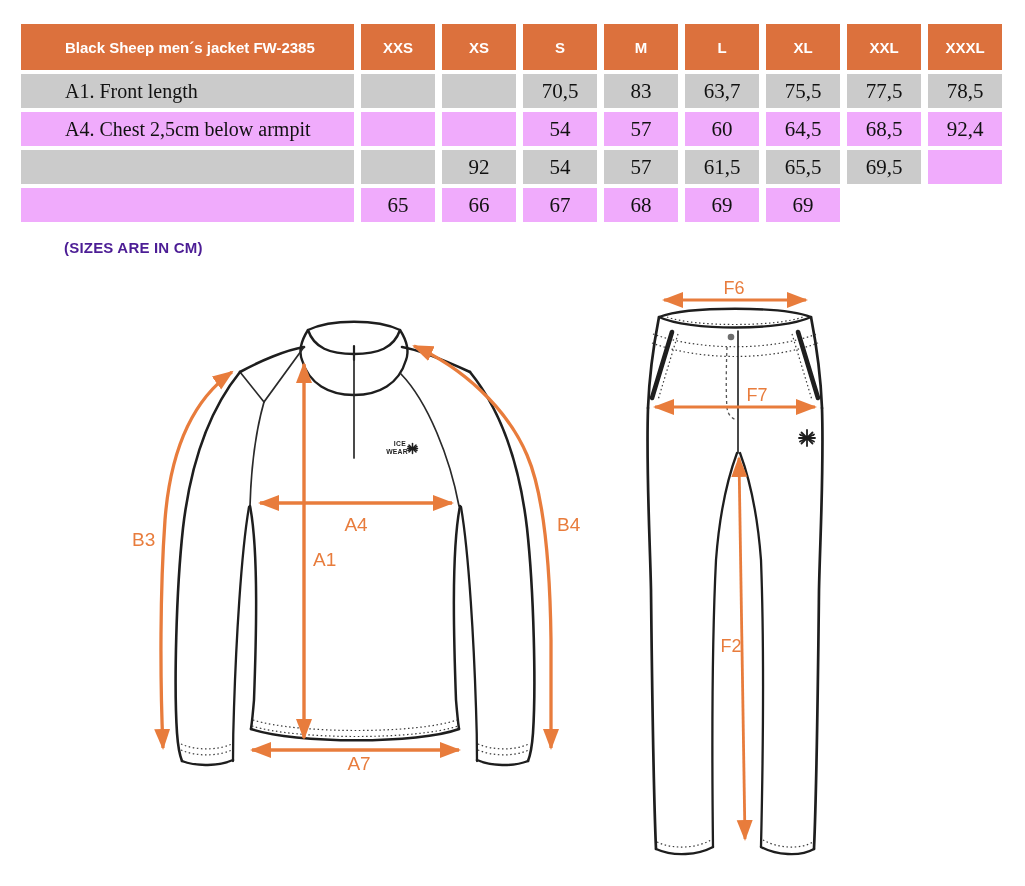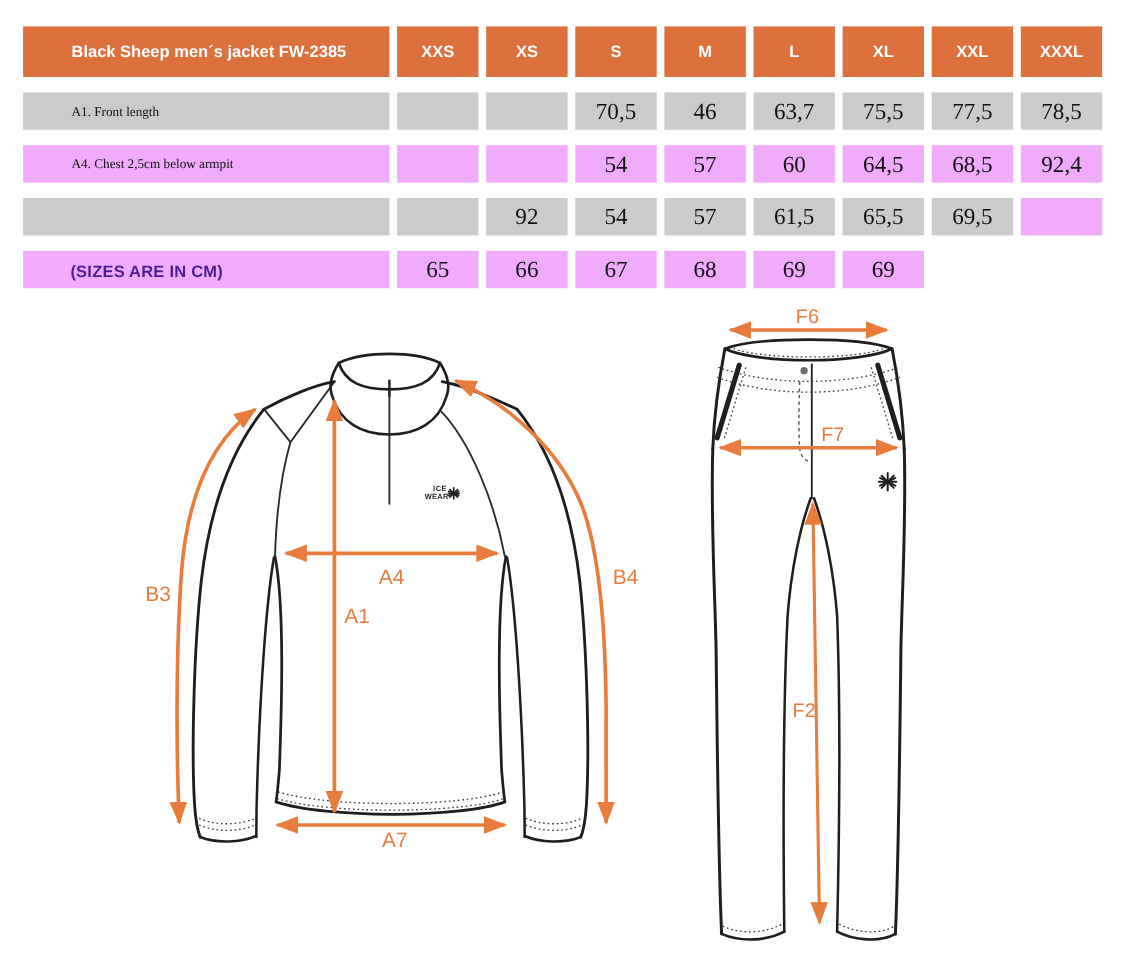--- a/index.html
+++ b/index.html
@@ -8,28 +8,28 @@
     background:#ffffff; overflow:hidden;
     font-family:"Liberation Sans", sans-serif;
   }
 
   
   .size-table {
     position:absolute; left:21px; top:24px;
     display:grid;
     grid-template-columns:333px repeat(8, 74px);
     grid-template-rows:46px repeat(4, 34px);
-    gap:14px 7px;
+    gap:4px 7px;
   }
   .cell {
     display:flex; align-items:center; justify-content:center;
     font-family:"Liberation Serif", serif;
     font-size:21px; color:#111; white-space:nowrap;
   }
-  .cell.lbl { justify-content:flex-start; padding-left:44px; font-size:12px; }
+  .cell.lbl { justify-content:flex-start; padding-left:44px; font-size:20px; }
   .cell.hd {
     background:#DC713D; color:#ffffff;
     font-family:"Liberation Sans", sans-serif;
     font-weight:bold; font-size:15px;
   }
   .r-dark  { background:#CBCBCB; }
   .r-light { background:#f0abfc; }
 
   
   .sizes-note {
@@ -62,21 +62,21 @@
   <div class="cell hd">M</div>
   <div class="cell hd">L</div>
   <div class="cell hd">XL</div>
   <div class="cell hd">XXL</div>
   <div class="cell hd">XXXL</div>
 
   <div class="cell lbl r-dark">A1. Front length</div>
   <div class="cell r-dark"></div>
   <div class="cell r-dark"></div>
   <div class="cell r-dark">70,5</div>
-  <div class="cell r-dark">46</div>
+  <div class="cell r-dark">83</div>
   <div class="cell r-dark">63,7</div>
   <div class="cell r-dark">75,5</div>
   <div class="cell r-dark">77,5</div>
   <div class="cell r-dark">78,5</div>
 
   <div class="cell lbl r-light">A4. Chest 2,5cm below armpit</div>
   <div class="cell r-light"></div>
   <div class="cell r-light"></div>
   <div class="cell r-light">54</div>
   <div class="cell r-light">57</div>

